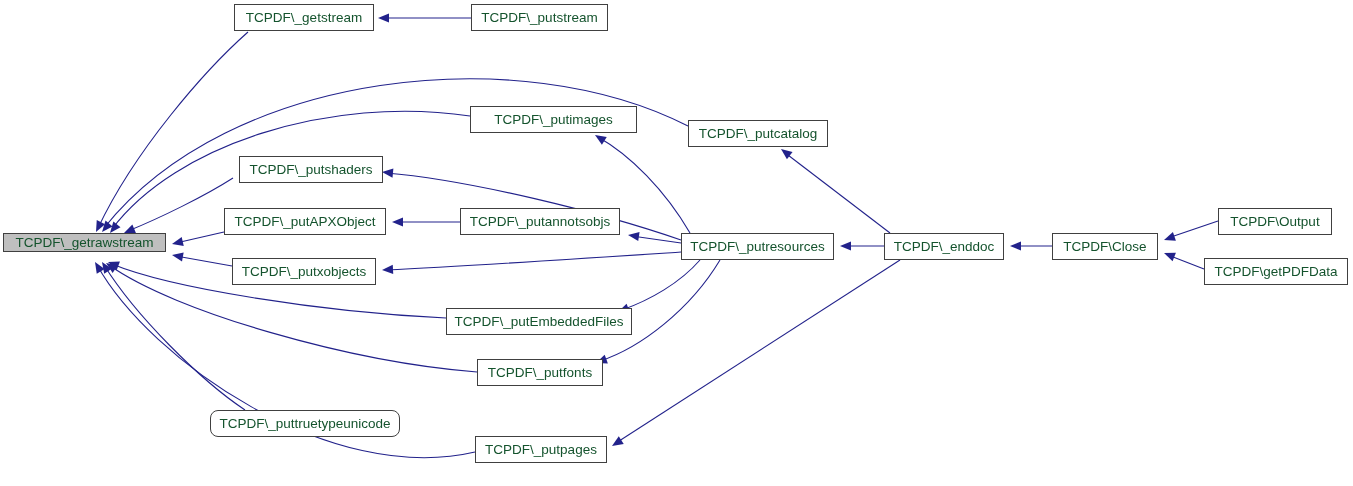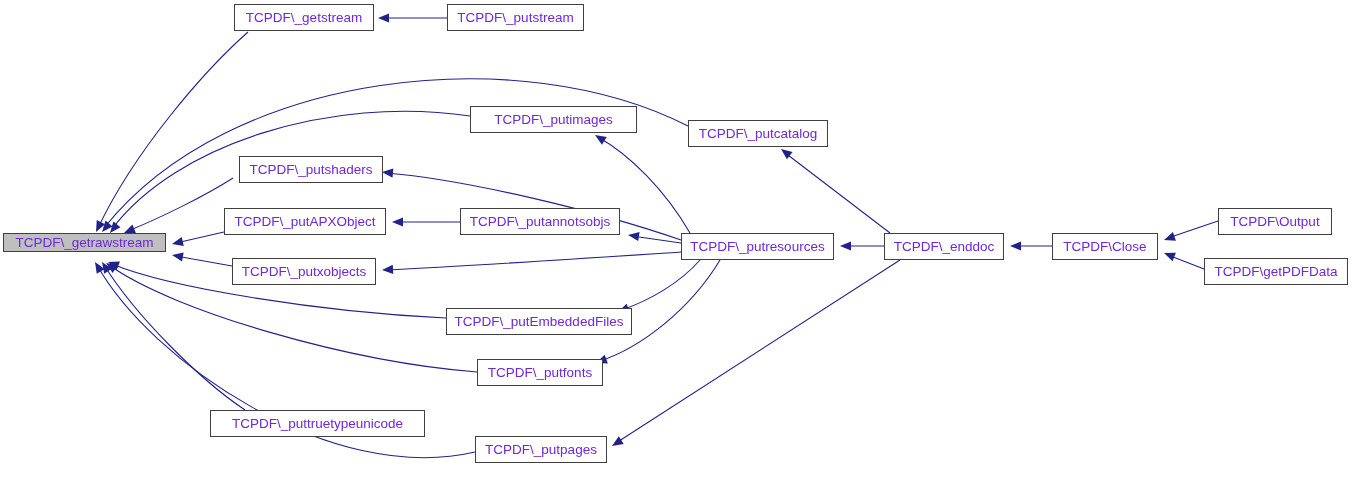--- a/index.html
+++ b/index.html
@@ -17,21 +17,21 @@
     left:0; top:0;
     width:1353px;
     height:486px;
     pointer-events:none;
   }
   .node{
     position:absolute;
     box-sizing:border-box;
     border:1px solid #404040;
     background:#ffffff;
-    color:#6d28d9;
+    color:#14532d;
     font-size:13.5px;
     line-height:1;
     display:flex;
     align-items:center;
     justify-content:center;
     white-space:nowrap;
     letter-spacing:0px;
     z-index:3;
   }
   .node.current{
@@ -141,21 +141,21 @@
         <path d="M1204,269 L1168,255" fill="none" stroke="#22228b" stroke-width="1.1"></path>
         <polygon points="1164,253 1175.9193039848922,252.69967931184277 1172.5848041888937,261.2741245481532" fill="#22228b"></polygon>
       </g>
     </svg>
 <div class="node current" style="left: 3px; top: 233px; width: 163px; height: 19px;">
       <span class="lbl">TCPDF\_getrawstream</span>
     </div>
     <div class="node" style="left: 234px; top: 4px; width: 140px; height: 27px;">
       <span class="lbl">TCPDF\_getstream</span>
     </div>
-    <div class="node" style="left: 447px; top: 4px; width: 137px; height: 27px; justify-content: center;">
+    <div class="node" style="left: 471px; top: 4px; width: 137px; height: 27px; justify-content: center;">
       <span class="lbl">TCPDF\_putstream</span>
     </div>
     <div class="node" style="left: 470px; top: 106px; width: 167px; height: 27px;">
       <span class="lbl">TCPDF\_putimages</span>
     </div>
     <div class="node" style="left: 688px; top: 120px; width: 140px; height: 27px;">
       <span class="lbl">TCPDF\_putcatalog</span>
     </div>
     <div class="node" style="left: 239px; top: 156px; width: 144px; height: 27px;">
       <span class="lbl">TCPDF\_putshaders</span>
@@ -183,19 +183,19 @@
     </div>
     <div class="node" style="left: 232px; top: 258px; width: 144px; height: 27px;">
       <span class="lbl">TCPDF\_putxobjects</span>
     </div>
     <div class="node" style="left: 446px; top: 308px; width: 186px; height: 27px;">
       <span class="lbl">TCPDF\_putEmbeddedFiles</span>
     </div>
     <div class="node" style="left: 477px; top: 359px; width: 126px; height: 27px;">
       <span class="lbl">TCPDF\_putfonts</span>
     </div>
-    <div class="node" style="left: 210px; top: 410px; width: 215px; height: 27px;">
+    <div class="node" style="left: 210px; top: 410px; width: 190px; height: 27px; border-radius: 8px;">
       <span class="lbl">TCPDF\_puttruetypeunicode</span>
     </div>
     <div class="node" style="left: 475px; top: 436px; width: 132px; height: 27px;">
       <span class="lbl">TCPDF\_putpages</span>
     </div>
   </div>
 
 </body></html>

